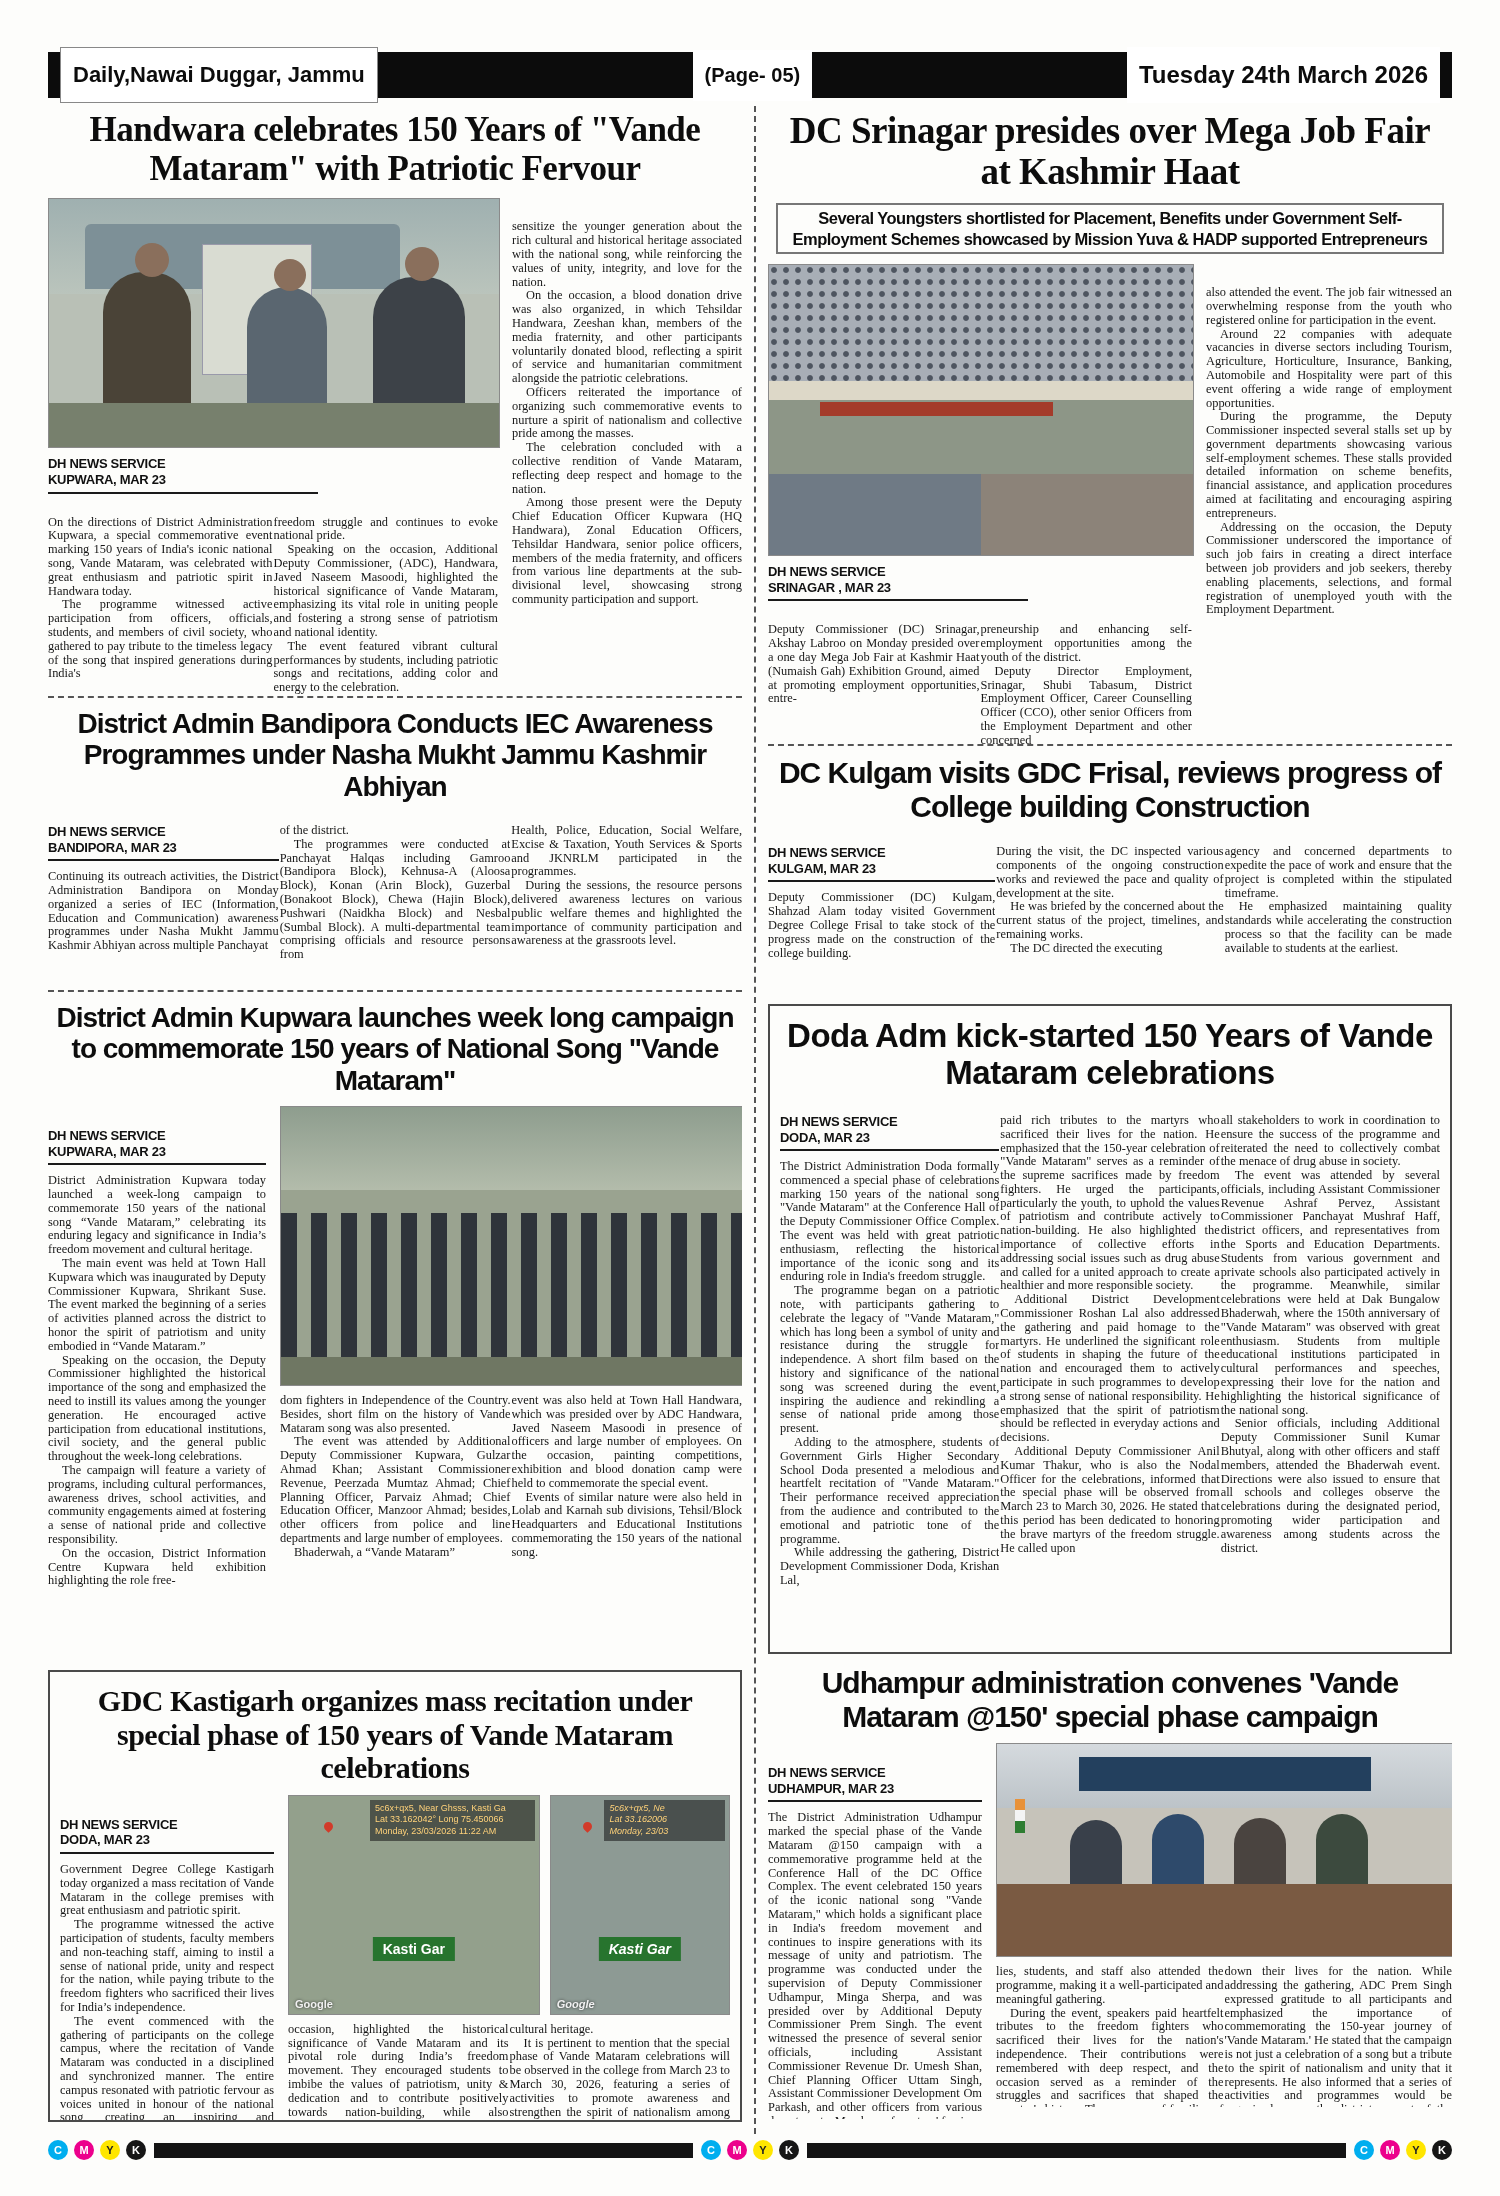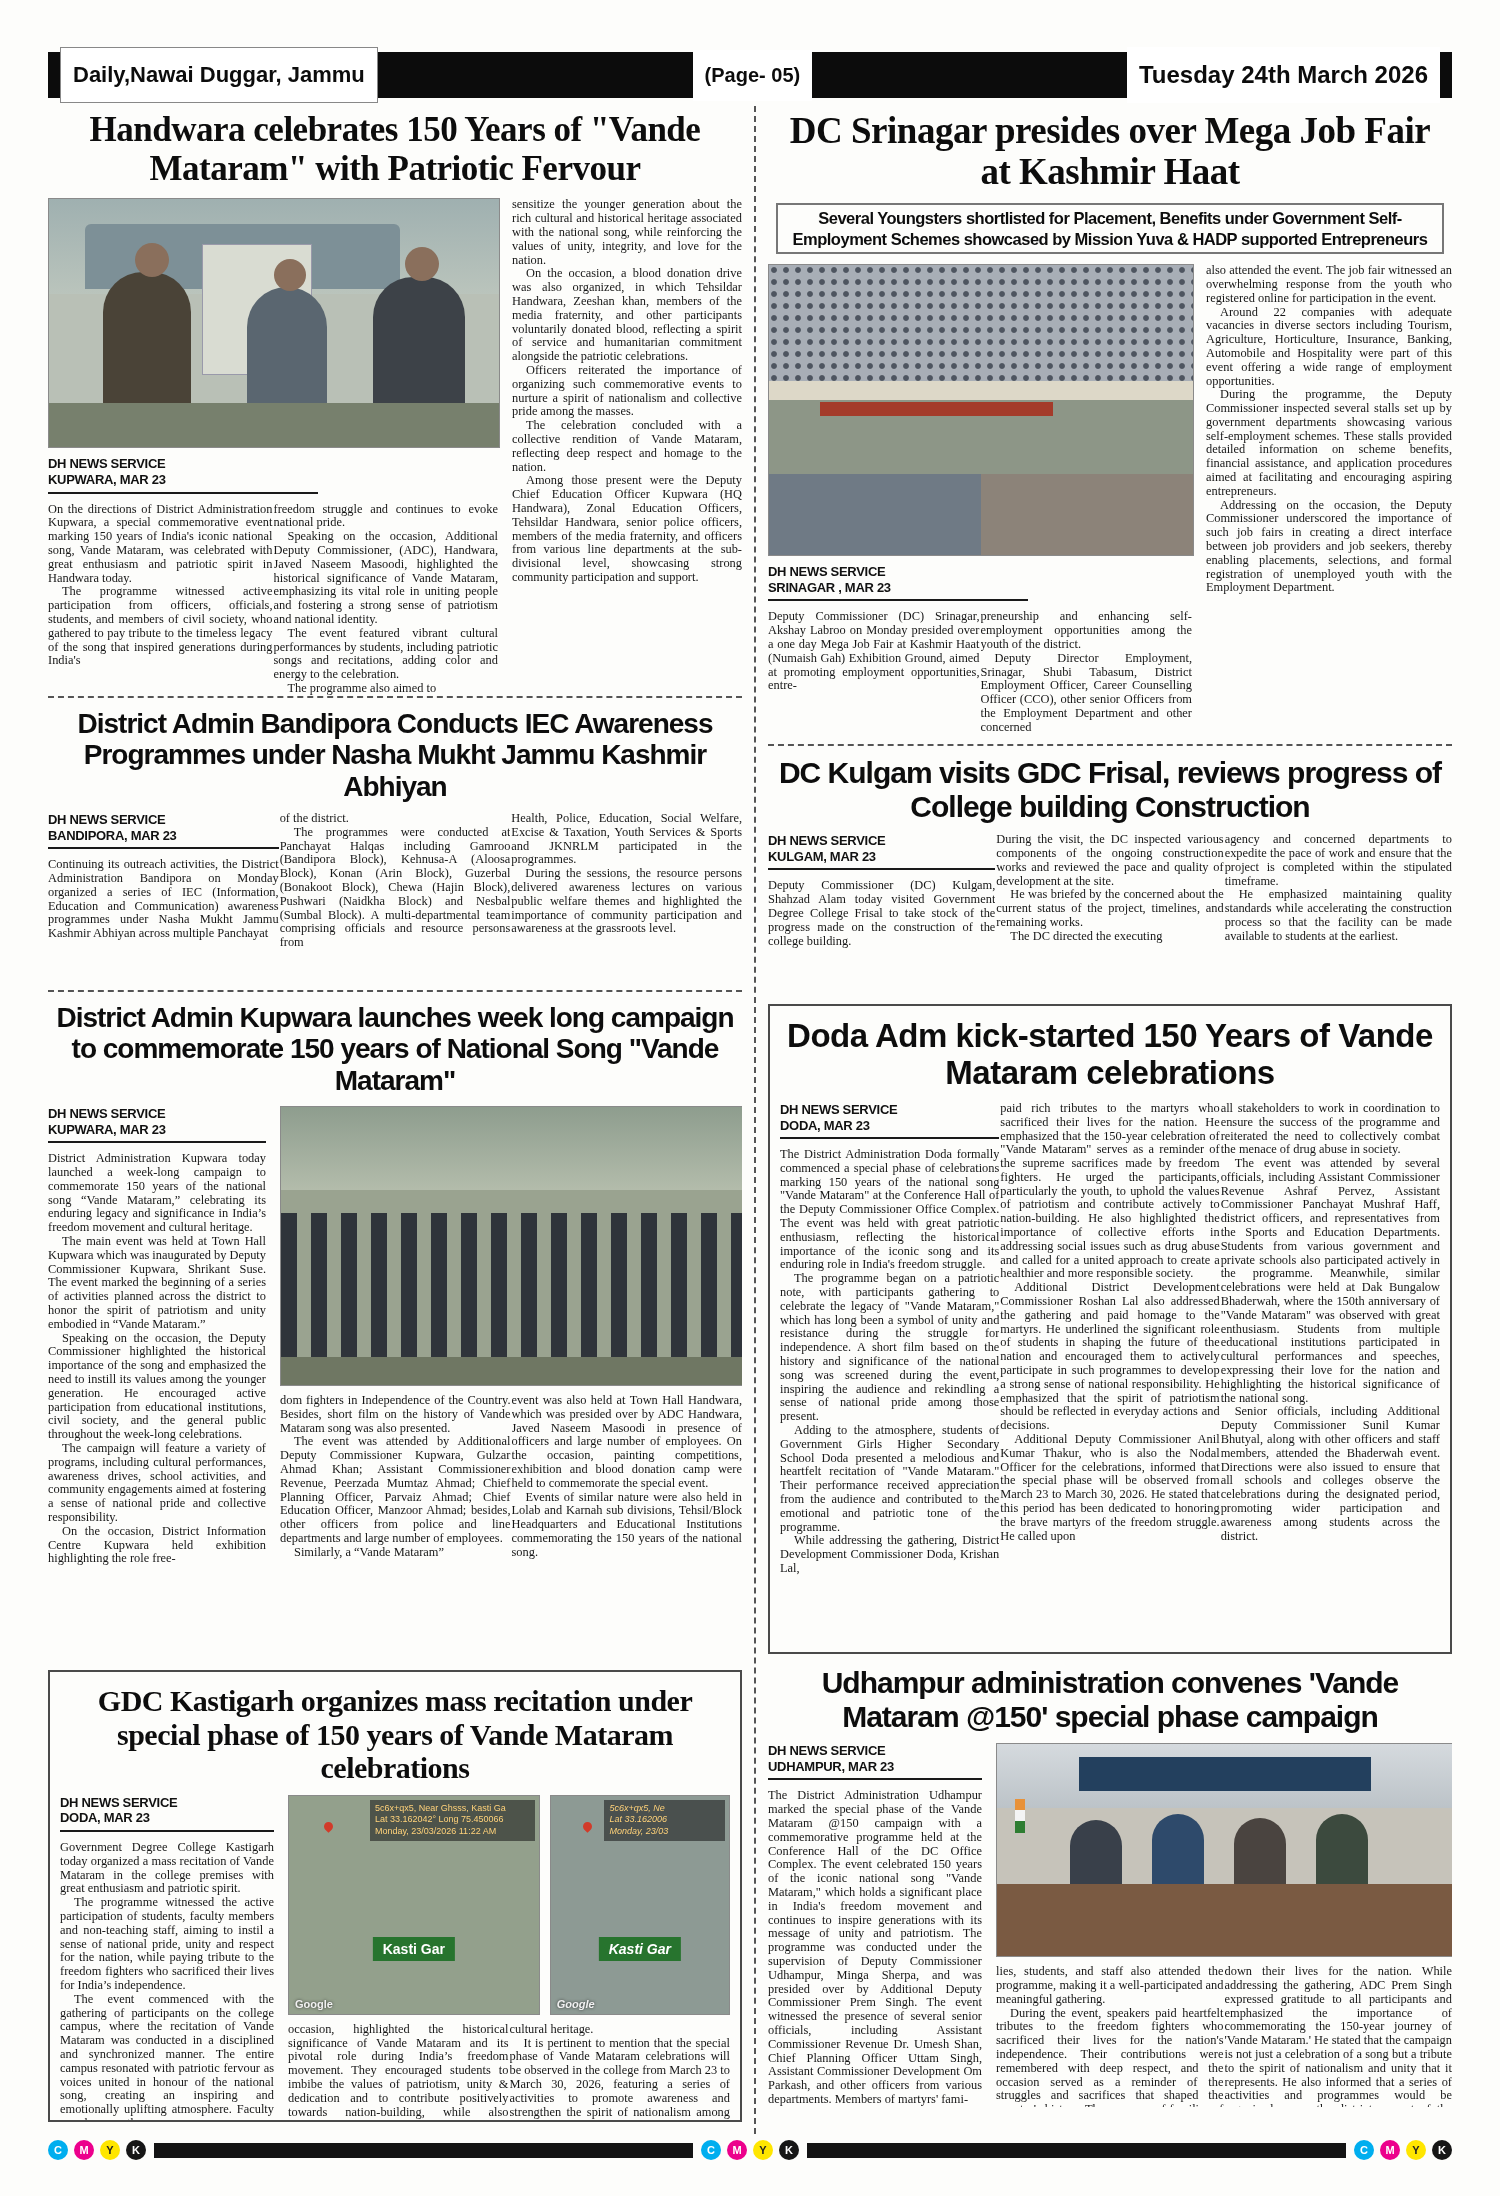--- a/index.html
+++ b/index.html
@@ -18,21 +18,21 @@
   .sec-left{width:706px;box-sizing:border-box;padding-right:12px;}
   .sec-right{flex:1;box-sizing:border-box;border-left:2px dashed #555;padding-left:12px;}
   .article{overflow:hidden;box-sizing:border-box;}
   .rule-dash{border-bottom:2px dashed #555;}
   
   .hl{font-weight:bold;text-align:center;margin:4px 6px 10px 6px;line-height:1.12;color:#0d0d0d;}
   .hl-serif{font-family:"Liberation Serif",serif;letter-spacing:-0.5px;}
   .hl-sans{font-family:"Liberation Sans",sans-serif;letter-spacing:-1px;}
   .byline{font-family:"Liberation Sans",sans-serif;font-weight:bold;font-size:13px;line-height:1.2;
           letter-spacing:-0.3px;border-bottom:2px solid #1a1a1a;padding-bottom:4px;margin-bottom:9px;color:#111;}
-  .body-text{font-size:12.4px;line-height:13.8px;}
+  .body-text{font-size:12.4px;line-height:13.8px;margin-top:22px;}
   .body-text p{margin:0;text-align:justify;}
   .body-text p + p{text-indent:14px;}
   .cols{display:flex;gap:1px;}
   .col{flex:1;overflow:hidden;}
   .subhead-box{border:2px solid #777;margin:2px 8px 10px 8px;padding:3px 10px;text-align:center;
                font-family:"Liberation Sans",sans-serif;font-weight:bold;font-size:16.5px;line-height:1.25;
                letter-spacing:-0.5px;color:#0d0d0d;}
   .boxed{border:2px solid #4a4a4a;padding:8px 10px;}
   
   .photo{position:relative;overflow:hidden;border:1px solid #8a8a8a;background:#b9c0b6;}
@@ -172,21 +172,21 @@
             <div class="photo" style="width:100%;height:278px;">
               <div class="ph-sky" style="height:30%;background:linear-gradient(#8e9d8e,#b3bcab);"></div>
               <div style="position:absolute;left:0;top:30%;right:0;bottom:0;background:#9aa390;"></div>
               <div class="lineup"></div>
               <div class="ph-ground" style="height:10%;background:#6f7763;"></div>
             </div>
             <div class="cols body-text" style="height:292px;margin-top:8px;">
               <div class="col">
                   <p>dom fighters in Independence of the Country. Besides, short film on the history of Vande Mataram song was also presented.</p>
                   <p>The event was attended by Additional Deputy Commissioner Kupwara, Gulzar Ahmad Khan; Assistant Commissioner Revenue, Peerzada Mumtaz Ahmad; Chief Planning Officer, Parvaiz Ahmad; Chief Education Officer, Manzoor Ahmad; besides, other officers from police and line departments and large number of employees.</p>
-                  <p>Similarly, a “Vande Mataram”</p>
+                  <p>Bhaderwah, a “Vande Mataram”</p>
                 </div>
               <div class="col">
                   <p>event was also held at Town Hall Handwara, which was presided over by ADC Handwara, Javed Naseem Masoodi in presence of officers and large number of employees. On the occasion, painting competitions, exhibition and blood donation camp were held to commemorate the special event.</p>
                   <p>Events of similar nature were also held in Lolab and Karnah sub divisions, Tehsil/Block Headquarters and Educational Institutions commemorating the 150 years of the national song.</p>
                 </div>
             </div>
           </div>
         </div>
       </div>
 

